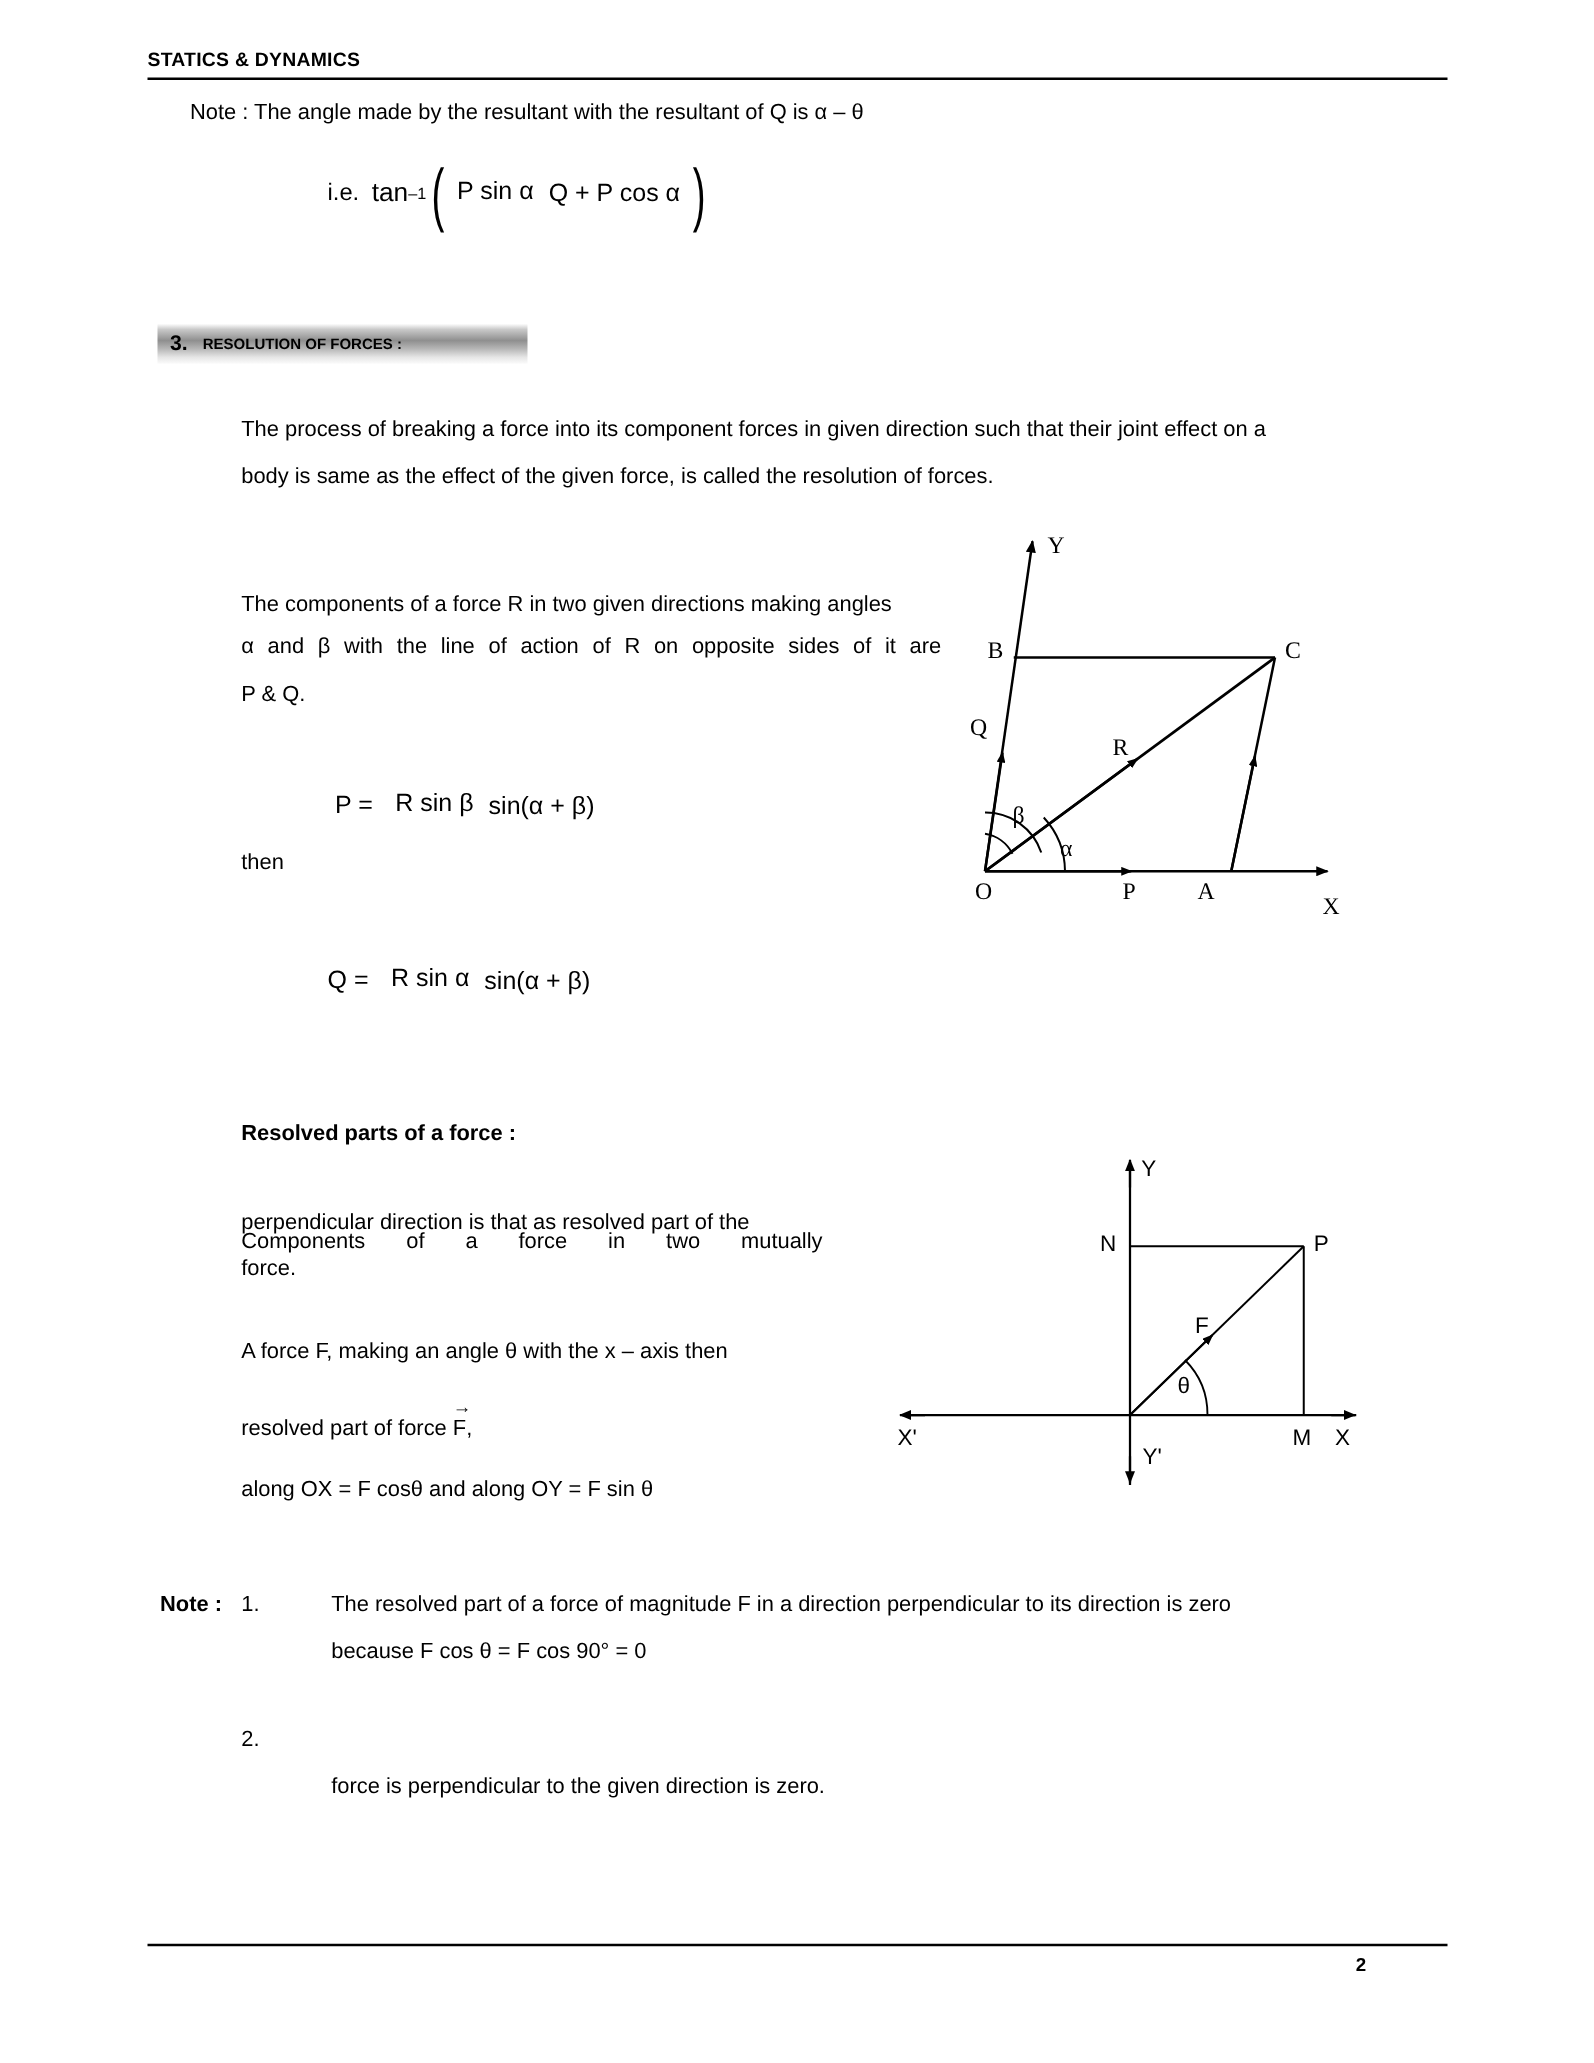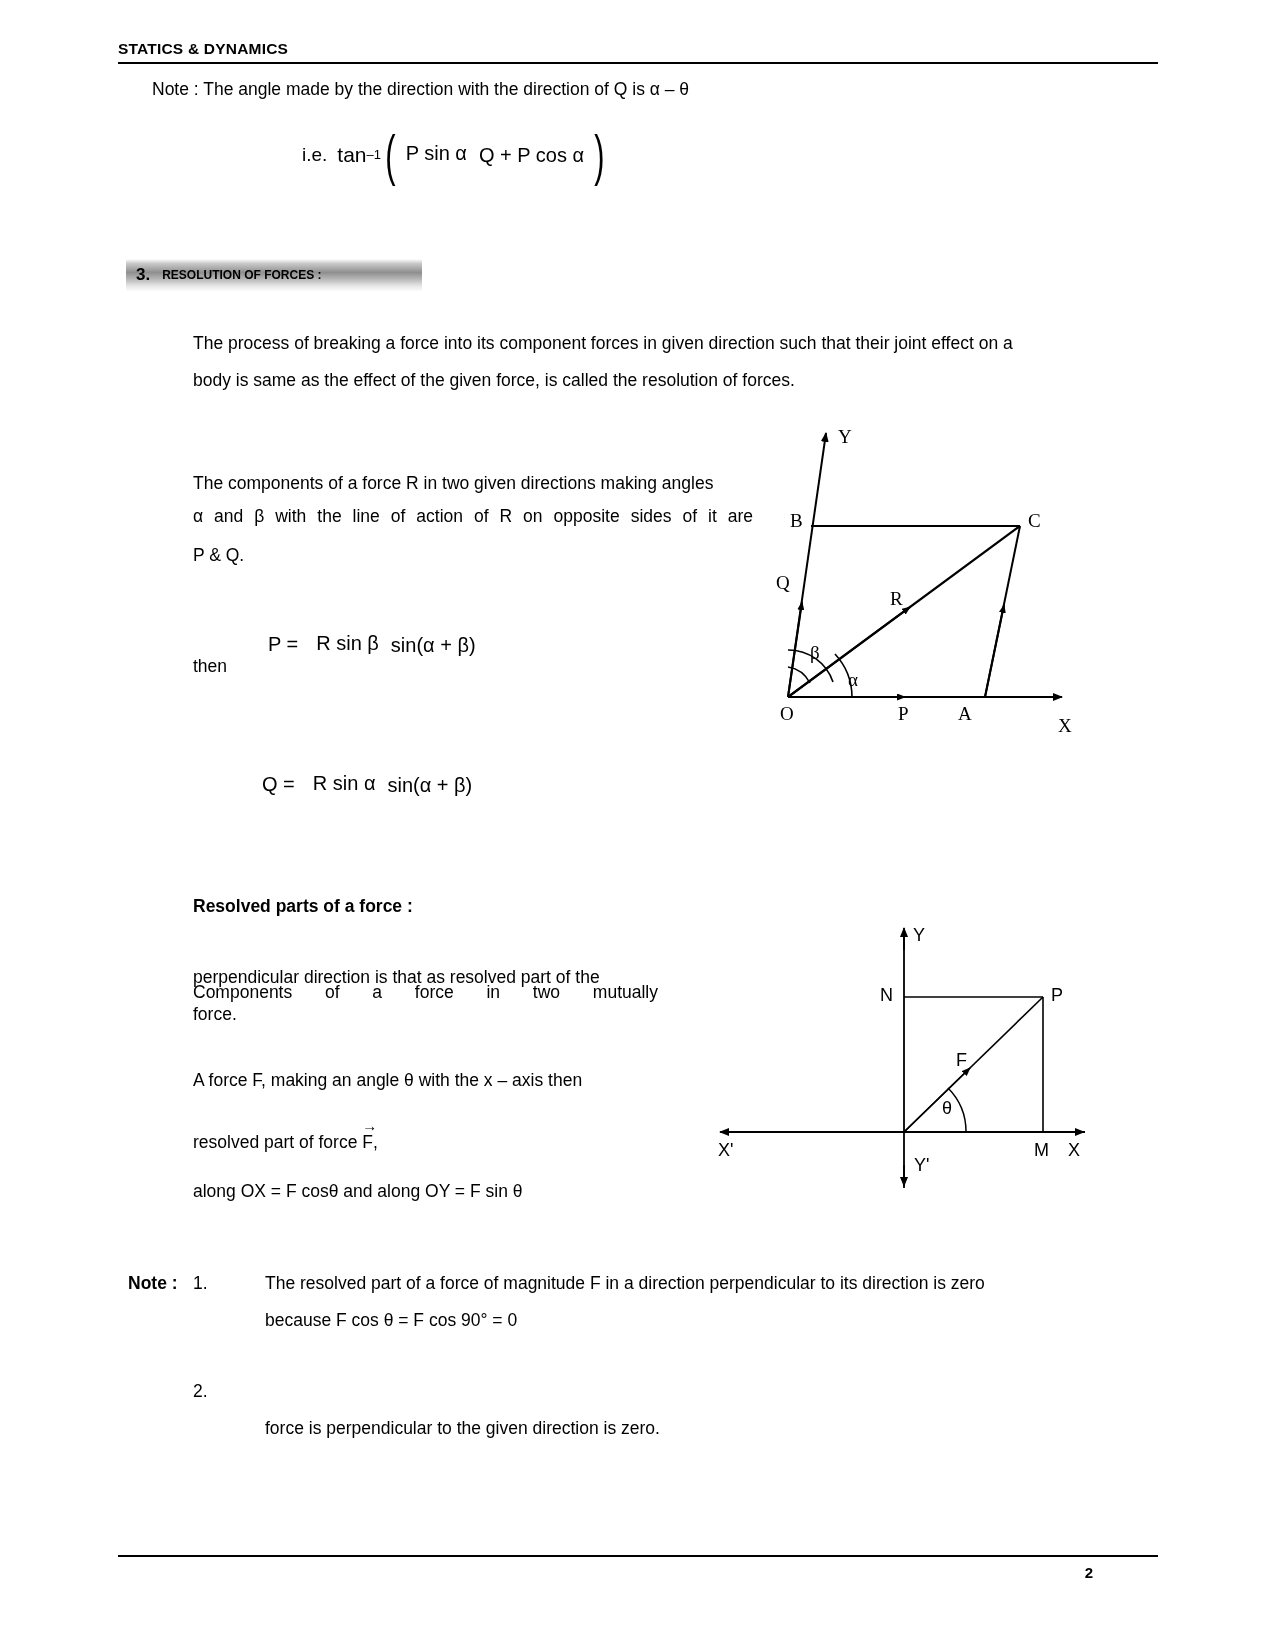--- a/index.html
+++ b/index.html
@@ -142,24 +142,24 @@
 </head>
 <body>
 
 <div class="page">
 
   <div class="header-title">STATICS &amp; DYNAMICS</div>
   <div class="header-rule"></div>
 
   <div class="txt" style="left:152px; top:77px;">
     <span class="bold">Note :</span>
-    <span>The angle made by the direction with the direction of Q is α – θ</span>
-  </div>
-
-  <div class="mathrow" style="left:262px; top:132px;margin-left:40px;">
+    <span>The angle made by the resultant with the resultant of Q is α – θ</span>
+  </div>
+
+  <div class="mathrow" style="left:262px; top:132px;">
     <span style="font-size:19px; margin-right:10px;">i.e.</span>
     <span style="font-size:21px;">tan</span>
       <span class="sup">–1</span>
     <span class="paren">(</span>
     <span class="frac">
       <span class="num">P sin α</span>
       <span class="bar"></span>
       <span class="den">Q + P cos α</span>
     </span>
     <span class="paren">)</span>
@@ -170,21 +170,21 @@
     <span class="sec-title">RESOLUTION OF FORCES :</span>
   </div>
 
   <div class="txt" style="left:193px; top:331px;">The process of breaking a force into its component forces in given direction such that their joint effect on a</div>
   <div class="txt" style="left:193px; top:368px;">body is same as the effect of the given force, is called the resolution of forces.</div>
 
   <div class="txt" style="left:193px; top:471px;">The components of a force R in two given directions making angles</div>
   <div class="para just" style="left:193px; top:508px; width:560px; line-height:1.0;">α and β with the line of action of R on opposite sides of it are</div>
   <div class="txt" style="left:193px; top:543px;">P &amp; Q.</div>
 
-  <div class="txt" style="left:193px; top:654px;">then</div>
+  <div class="txt" style="left:193px; top:677px;">then</div>
   <div class="mathrow" style="left:268px; top:632px;">
     <span style="font-size:20px; margin-right:12px;">P =</span>
     <span class="frac">
       <span class="num">R sin β</span>
       <span class="bar"></span>
       <span class="den">sin(α + β)</span>
     </span>
   </div>
 
   <div class="mathrow" style="left:262px; top:772px;">

